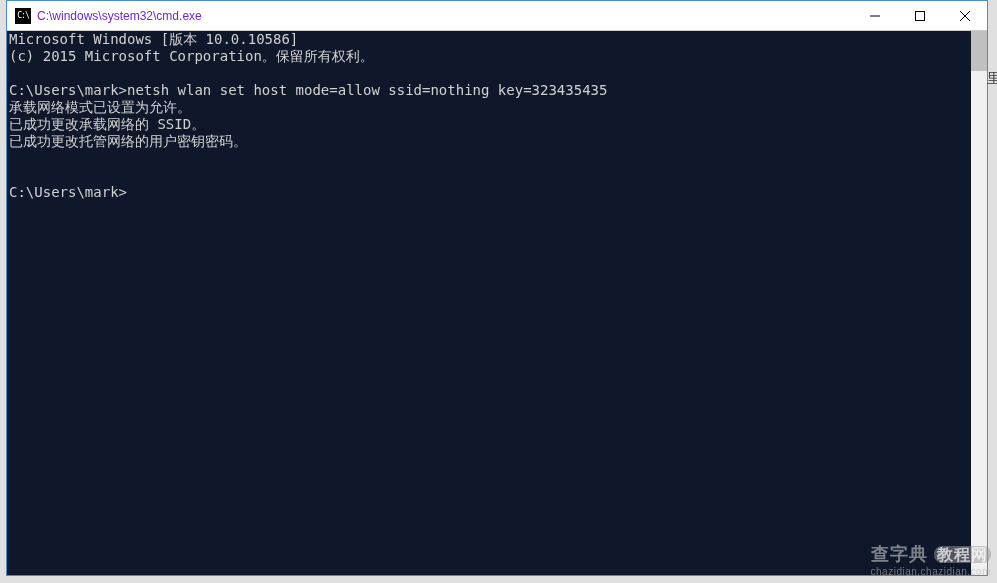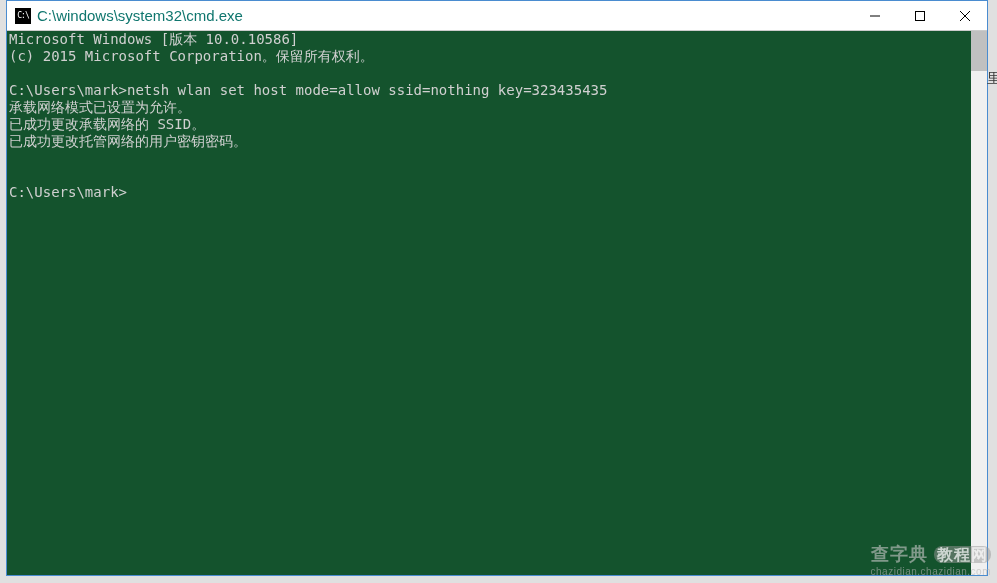--- a/index.html
+++ b/index.html
@@ -41,22 +41,22 @@
       display: flex;
       align-items: center;
       justify-content: center;
       font-size: 8px;
       color: #fff;
       font-family: "Consolas", monospace;
       letter-spacing: -1px;
     }
     .titlebar-title {
       flex: 1;
-      font-size: 15px;
-      color: #0f766e;
+      font-size: 12px;
+      color: #6d28d9;
     }
     .window-controls {
       display: flex;
       height: 100%;
     }
     .win-btn {
       width: 45px;
       height: 29px;
       display: flex;
       align-items: center;
@@ -69,21 +69,21 @@
       height: 10px;
     }
     .terminal-wrap {
       flex: 1;
       display: flex;
       background: #000;
       position: relative;
     }
     .terminal {
       flex: 1;
-      background: #14532d;
+      background: #0f172a;
       color: #d0d0d0;
       font-family: "NSimSun", "SimSun", "Consolas", monospace;
       font-size: 14px;
       line-height: 17px;
       padding: 0 2px;
       white-space: pre;
       overflow: hidden;
     }
     .scrollbar {
       width: 16px;

